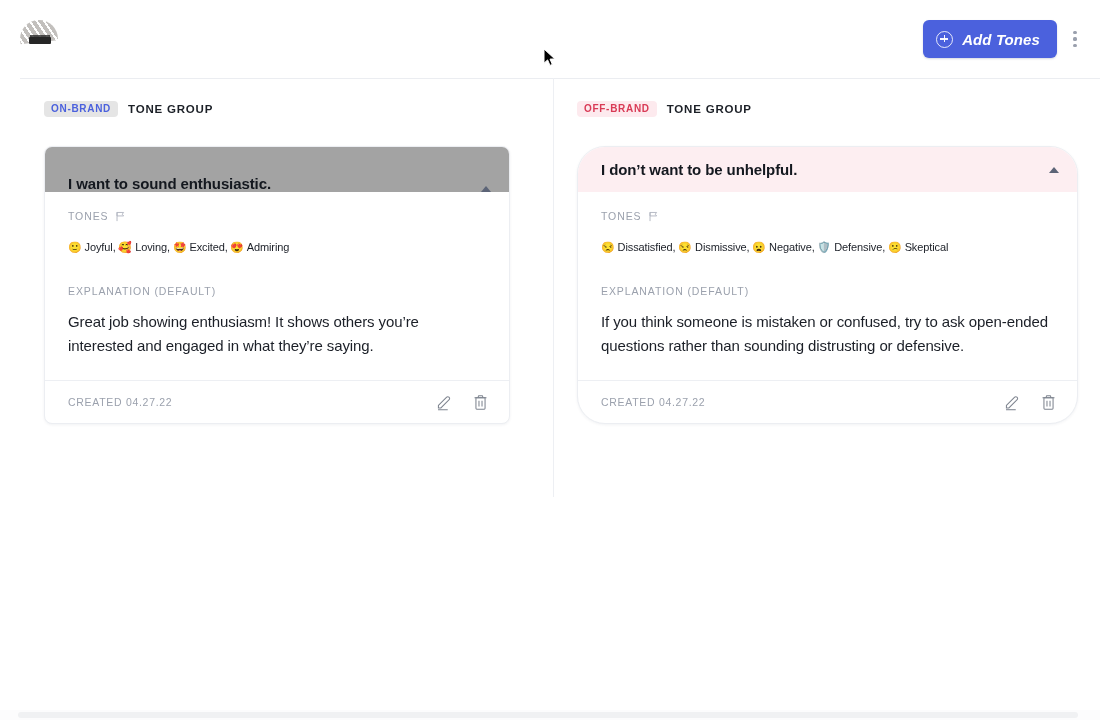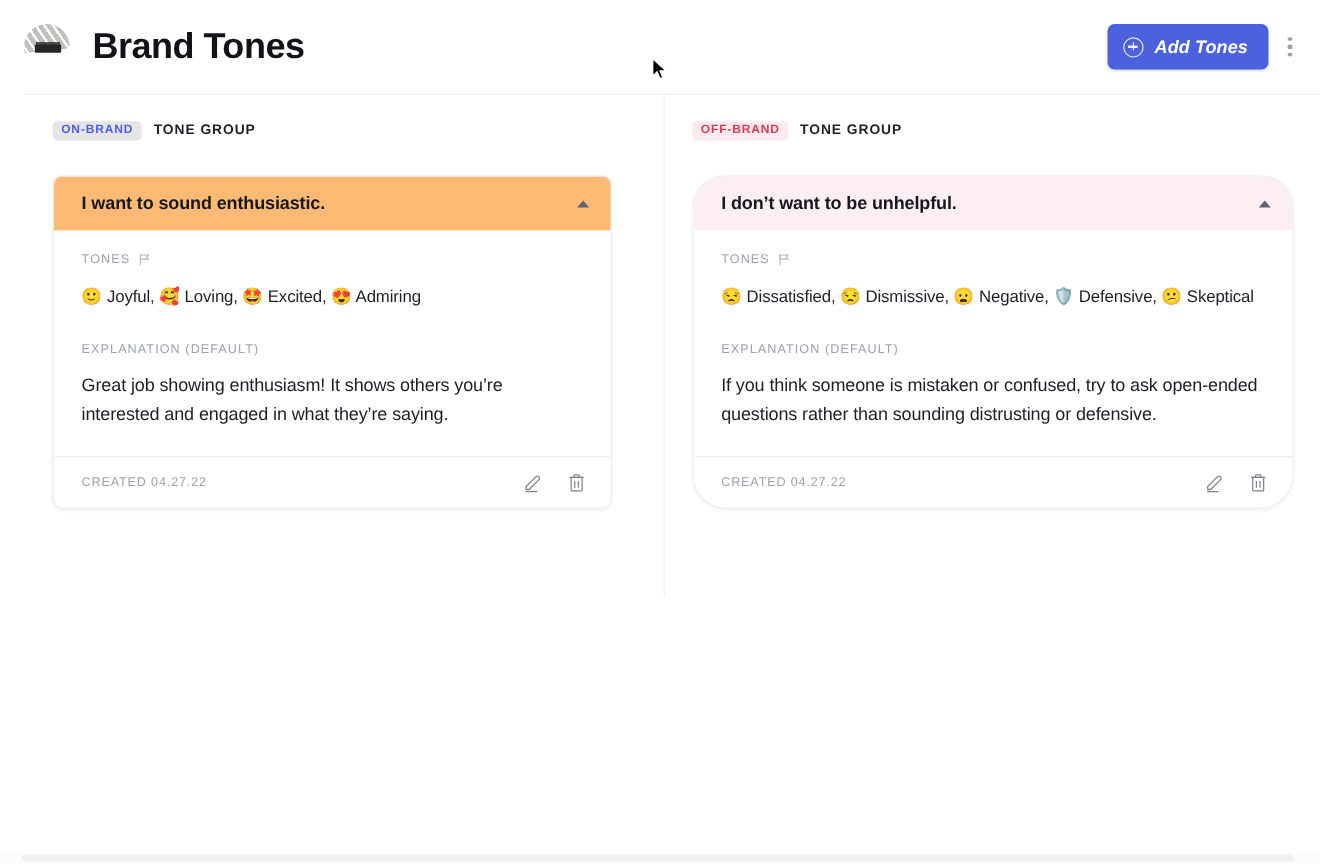--- a/index.html
+++ b/index.html
@@ -194,21 +194,21 @@
   .col.left .card { margin-left: 24px; margin-right: 20px; }
   .col.right .card { margin-left: 2px; margin-right: 2px; border-radius: 28px; }
 
   .card-head {
     display: flex;
     align-items: center;
     justify-content: space-between;
     height: 45px;
     padding: 0 18px 0 23px;
   }
-  .card-head.on  { background: #fdba74; }
+  .card-head.on  { background: #a3a3a3; align-items: flex-end; }
   .card-head.off { background: #fdeef1; }
 
   .card-title {
     font-size: 15px;
     font-weight: 700;
     color: #14181f;
     letter-spacing: -0.1px;
   }
 
   .caret {
@@ -228,21 +228,21 @@
     gap: 7px;
     font-size: 10.5px;
     font-weight: 400;
     letter-spacing: 0.9px;
     color: #9ba1ad;
     margin-bottom: 13px;
   }
   .flag-icon { display: inline-block; width: 11px; height: 11px; }
 
   .tones-line {
-    font-size: 14px;
+    font-size: 11px;
     color: #1b1f27;
     line-height: 24px;
     letter-spacing: -0.1px;
   }
 
   .explanation-block { margin-top: 26px; }
 
   .explanation-text {
     font-size: 15px;
     color: #1b1f27;
@@ -300,21 +300,20 @@
     pointer-events: none;
   }
 </style>
 </head>
 <body>
 
 <div class="app">
 
   <div class="header">
     <div class="avatar"></div>
-    <div class="page-title">Brand Tones</div>
     <div class="header-spacer"></div>
 
     <button class="add-btn">
       <span class="plus-circle"></span>
       <span>Add Tones</span>
     </button>
 
     <div class="kebab">
       <span></span>
       <span></span>

